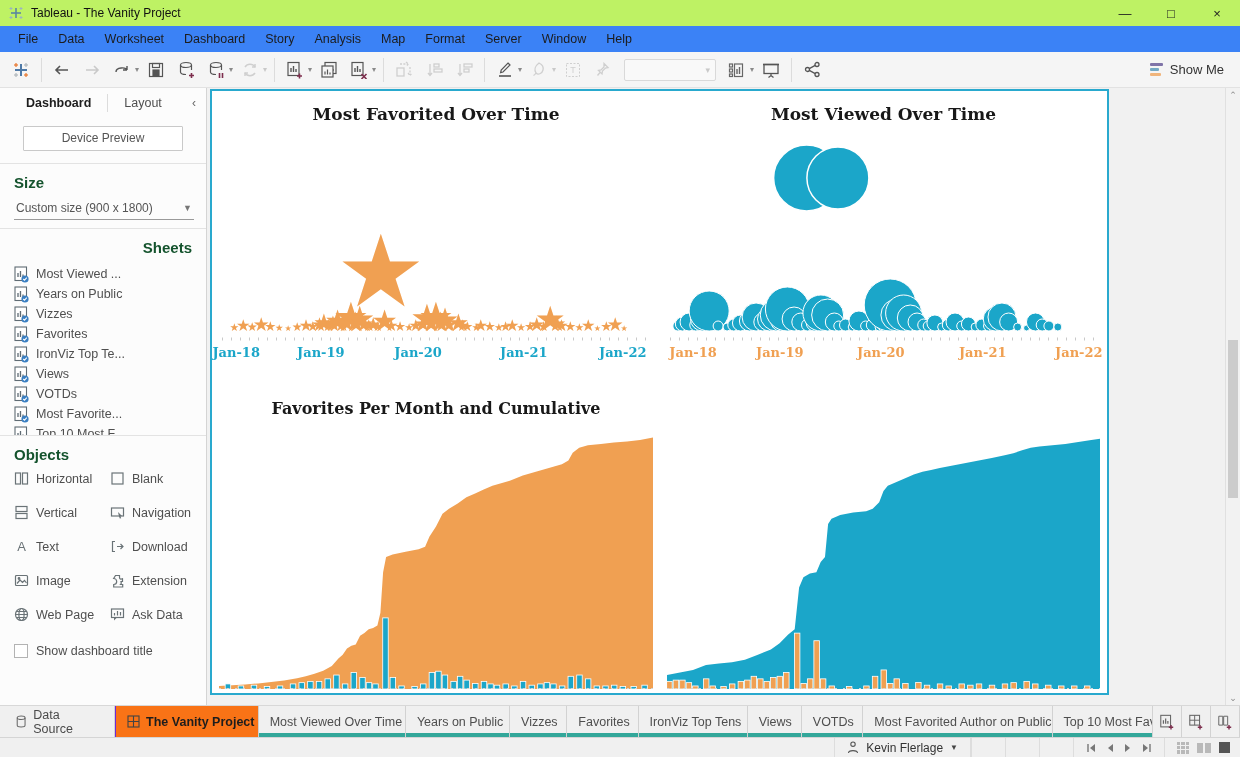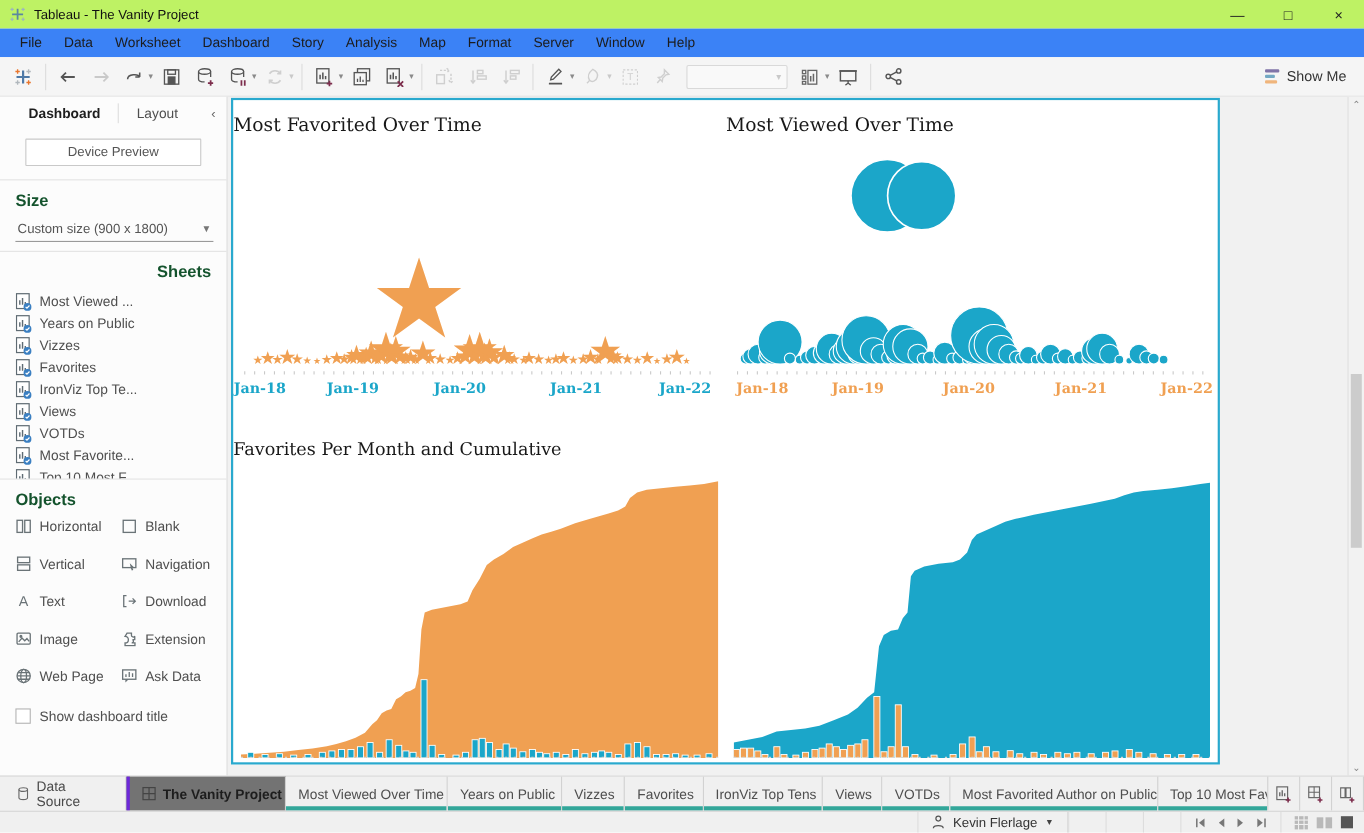--- a/index.html
+++ b/index.html
@@ -50,32 +50,32 @@
   .tile-btn { flex:1; height:25px; text-align:center; line-height:23px; font-size:12px; }
   .tile-btn.active { background:#5f6568; color:#f2f2f2; border:1px solid #5f6568; }
   .tile-btn.inactive { background:#fff; color:#555; border:1px solid #c9c9c9; border-left:none; }
   .check-row { display:flex; align-items:center; gap:8px; margin:14px 0 0 14px; color:#4f4f4f; font-size:12.5px; }
   .checkbox { width:14px; height:14px; border:1px solid #b3b3b3; background:#fff; }
 
   
   .canvas { position:absolute; left:207px; top:88px; right:0; bottom:52px; background:#f1f1f1; }
   .dashboard { position:absolute; left:3px; top:1px; width:899px; height:606px; background:#fff; border:2px solid #29a9ce; }
   .chart { position:absolute; overflow:hidden; }
-  .chart-title { position:absolute; left:0; right:0; font-family:"DejaVu Serif", serif; font-weight:normal; color:#181818; }
+  .chart-title { position:absolute; left:0; right:0; text-align:center; font-family:"DejaVu Serif", serif; font-weight:bold; color:#181818; }
   .chart svg { position:absolute; }
   .vscroll { position:absolute; right:0; top:0; bottom:0; width:15px; background:#f2f2f2; border-left:1px solid #e0e0e0; }
   .vscroll .arr { position:absolute; left:0; width:100%; text-align:center; color:#8a8a8a; font-size:9px; }
   .vscroll .thumb { position:absolute; left:2px; right:2px; top:252px; height:158px; background:#cccccc; }
 
   
   .tabstrip { position:absolute; left:0; bottom:20px; right:0; height:32px; background:#f0f0f0; border-top:1px solid #d8d8d8; display:flex; align-items:stretch; }
   .ds-tab { display:flex; align-items:center; gap:7px; padding:0 16px; color:#4a4a4a; border-right:1px solid #d2d2d2; font-size:12.5px; }
   .sheet-tab { display:flex; align-items:center; gap:6px; padding:0 11px; color:#4e4e4e; border-right:1px solid #d2d2d2; font-size:12.5px; white-space:nowrap; overflow:hidden; }
   .sheet-tab.green { box-shadow:inset 0 -4px 0 #33a79a; }
-  .sheet-tab.active { background:#737373; color:#1d1d1d; font-weight:bold; border-right:1px solid #cfcfcf; border-left:3px solid #6d28d9; }
+  .sheet-tab.active { background:#f97316; color:#1d1d1d; font-weight:bold; border-right:1px solid #cfcfcf; border-left:1px solid #6d28d9; }
   .newtab-btn { width:31px; display:flex; align-items:center; justify-content:center; border-right:1px solid #d2d2d2; }
 
   
   .statusbar { position:absolute; left:0; bottom:0; right:0; height:20px; background:#f0f0f0; border-top:1px solid #d5d5d5; display:flex; align-items:center; }
   .sb-cell { height:100%; border-left:1px solid #ddd; }
   .user-cluster { display:flex; align-items:center; gap:7px; padding:0 12px; height:100%; border-left:1px solid #ddd; border-right:1px solid #ddd; color:#333; font-size:12px; }
   .nav-cluster { display:flex; align-items:center; gap:10px; padding:0 12px; height:100%; border-left:1px solid #ddd; }
   .view-icons { display:flex; align-items:center; gap:8px; padding:0 10px 0 12px; height:100%; border-left:1px solid #ddd; }
   .dotgrid { width:12px; height:12px; display:grid; grid-template-columns:repeat(3,1fr); gap:1px; }
   .dotgrid i { background:#b9b9b9; }

